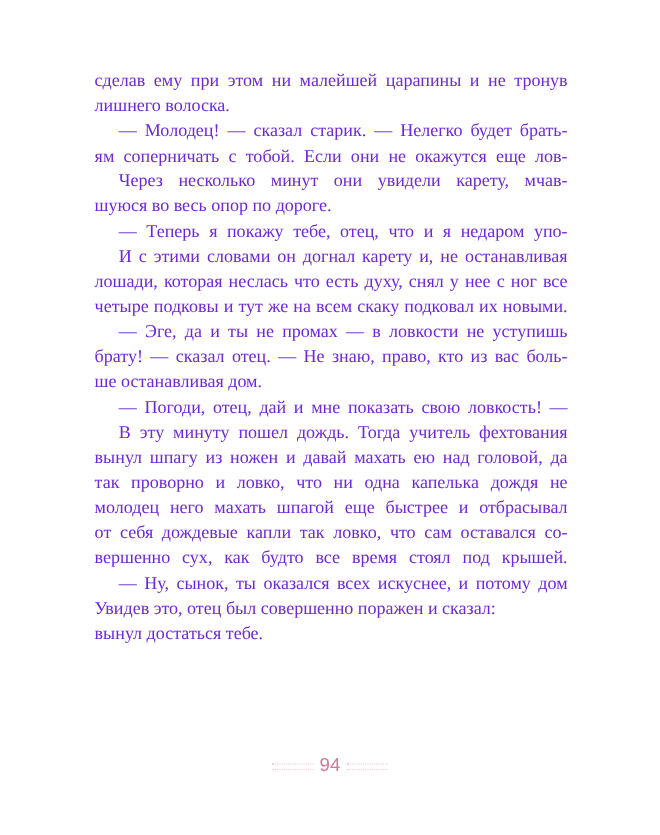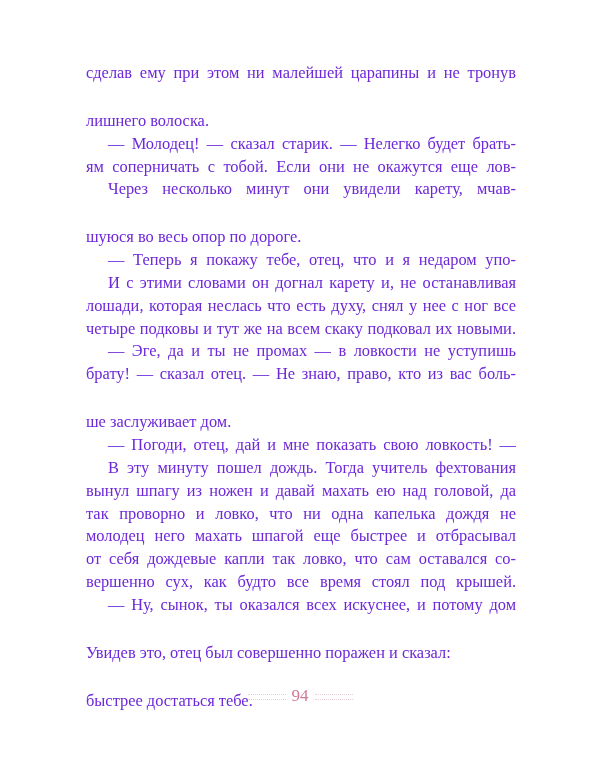--- a/index.html
+++ b/index.html
@@ -25,32 +25,31 @@
     }
     .line {
       display: block;
       white-space: nowrap;
       text-align: justify;
       text-align-last: justify;
       height: 22.85px;
     }
     .line.last {
       text-align-last: left;
-      margin-top: 25px;
     }
     .line.indent {
       padding-left: 22px;
     }
     .folio {
       position: absolute;
       left: 0;
       width: 600px;
       top: 686px;
       text-align: center;
-      font-family: Liberation Serif, serif;
+      font-family: Liberation Sans, sans-serif;
       font-size: 17px;
       color: #d07a95;
     }
     .orn {
       display: inline-block;
       width: 38px;
       height: 4px;
       vertical-align: middle;
       margin: 0 6px;
       border-top: 1px dotted #e6c4d0;
@@ -67,28 +66,28 @@
   <span class="line indent">— Молодец! — сказал старик. — Нелегко будет брать-</span>
   <span class="line">ям соперничать с тобой. Если они не окажутся еще лов-</span>
   <span class="line indent">Через несколько минут они увидели карету, мчав-</span>
   <span class="line last">шуюся во весь опор по дороге.</span>
   <span class="line indent">— Теперь я покажу тебе, отец, что и я недаром упо-</span>
   <span class="line indent">И с этими словами он догнал карету и, не останавливая</span>
   <span class="line">лошади, которая неслась что есть духу, снял у нее с ног все</span>
   <span class="line">четыре подковы и тут же на всем скаку подковал их новыми.</span>
   <span class="line indent">— Эге, да и ты не промах — в ловкости не уступишь</span>
   <span class="line">брату! — сказал отец. — Не знаю, право, кто из вас боль-</span>
-  <span class="line last">ше заслуживает дом.</span>
+  <span class="line last">ше останавливая дом.</span>
   <span class="line indent">— Погоди, отец, дай и мне показать свою ловкость! —</span>
   <span class="line indent">В эту минуту пошел дождь. Тогда учитель фехтования</span>
   <span class="line">вынул шпагу из ножен и давай махать ею над головой, да</span>
   <span class="line">так проворно и ловко, что ни одна капелька дождя не</span>
   <span class="line">молодец него махать шпагой еще быстрее и отбрасывал</span>
   <span class="line">от себя дождевые капли так ловко, что сам оставался со-</span>
   <span class="line">вершенно сух, как будто все время стоял под крышей.</span>
   <span class="line indent">— Ну, сынок, ты оказался всех искуснее, и потому дом</span>
   <span class="line last">Увидев это, отец был совершенно поражен и сказал:</span>
-  <span class="line last">быстрее достаться тебе.</span>
+  <span class="line last">вынул достаться тебе.</span>
 </div>
 
 <div class="folio">
   <span class="orn"></span><span>94</span><span class="orn"></span>
 </div>
 
 </body></html>

